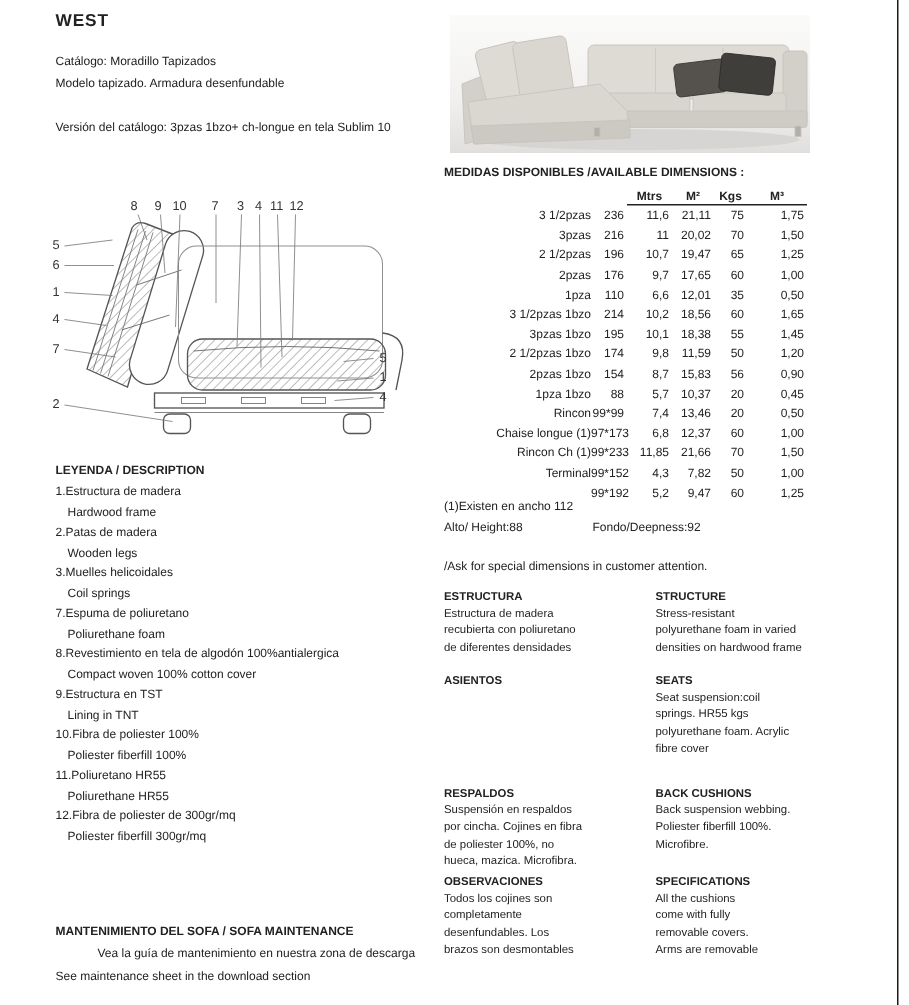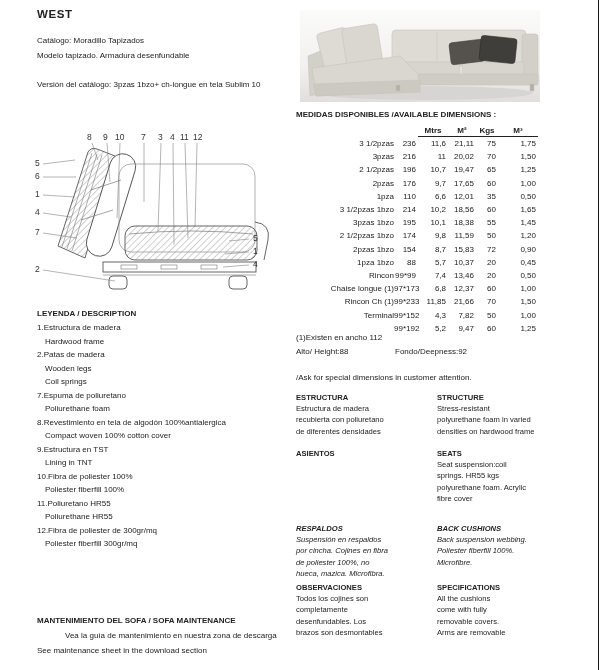--- a/index.html
+++ b/index.html
@@ -235,21 +235,21 @@
         <span class="c">9,8</span>
         <span class="c">11,59</span>
         <span class="c">50</span>
         <span class="c">1,20</span>
       </div>
         <div class="dim-row">
         <span class="lab">2pzas 1bzo</span>
         <span class="c">154</span>
         <span class="c">8,7</span>
         <span class="c">15,83</span>
-        <span class="c">72</span>
+        <span class="c">56</span>
         <span class="c">0,90</span>
       </div>
         <div class="dim-row">
         <span class="lab">1pza 1bzo</span>
         <span class="c">88</span>
         <span class="c">5,7</span>
         <span class="c">10,37</span>
         <span class="c">20</span>
         <span class="c">0,45</span>
       </div>
@@ -306,20 +306,21 @@
 
     <div class="legend-item">
         <div class="es">1.Estructura de madera</div>
         <div class="en">Hardwood frame</div>
       </div>
         <div class="legend-item">
         <div class="es">2.Patas de madera</div>
         <div class="en">Wooden legs</div>
       </div>
         <div class="legend-item">
+        <div class="es">3.Muelles helicoidales</div>
         <div class="en">Coil springs</div>
       </div>
         <div class="legend-item">
         <div class="es">7.Espuma de poliuretano</div>
         <div class="en">Poliurethane foam</div>
       </div>
         <div class="legend-item">
         <div class="es">8.Revestimiento en tela de algodón 100%antialergica</div>
         <div class="en">Compact woven 100% cotton cover</div>
       </div>
@@ -361,21 +362,21 @@
         <div class="st">ASIENTOS</div>
       </div>
     <div class="col">
         <div class="st">SEATS</div>
       <div class="pre">Seat suspension:coil
 springs. HR55 kgs
 polyurethane foam. Acrylic
 fibre cover</div>
       </div>
   </div>
-  <div class="sect" style="top:523px;font-style:italic;">
+  <div class="sect" style="top:523px;">
     <div class="col">
         <div class="st">RESPALDOS</div>
       <div class="pre">Suspensión en respaldos
 por cincha. Cojines en fibra
 de poliester 100%, no
 hueca, mazica. Microfibra.</div>
       </div>
     <div class="col">
         <div class="st">BACK CUSHIONS</div>
       <div class="pre">Back suspension webbing.

